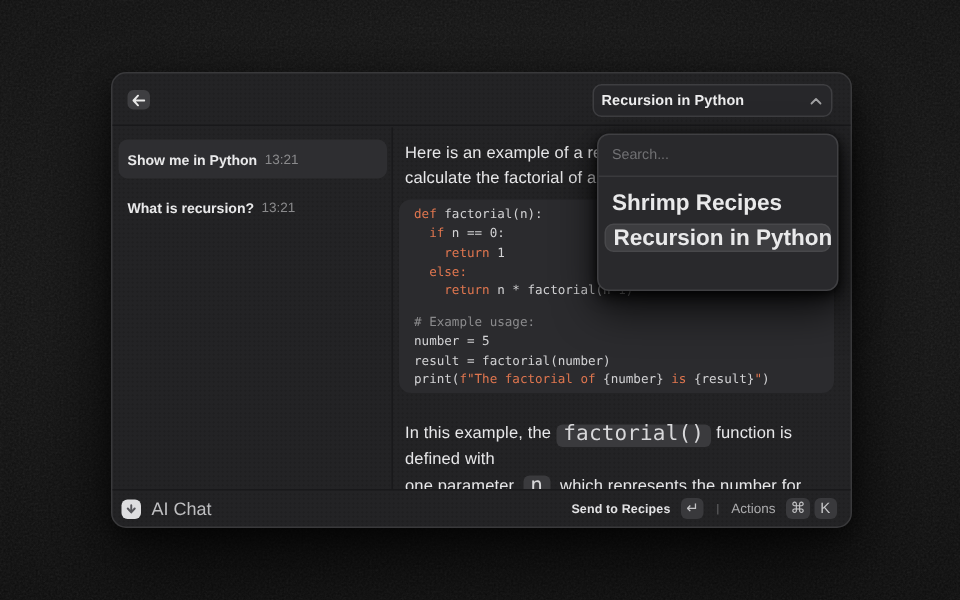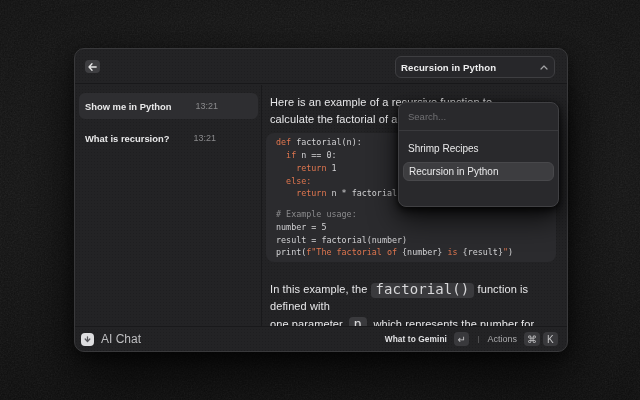--- a/index.html
+++ b/index.html
@@ -32,21 +32,21 @@
   .chat-select { position:absolute; right:12px; top:7px; width:160px; height:22px;
     background:#27272a; border:1px solid #3e3e41; border-radius:6px;
     display:flex; align-items:center; padding:0 6px 0 5px; }
   .chat-select .label { font-size:9.6px; font-weight:700; color:#ededee; letter-spacing:0.1px; flex:1;
     white-space:nowrap; overflow:hidden; }
   .chat-select svg { display:block; }
   
   .main { position:absolute; top:36px; bottom:25px; left:0; right:0; display:flex; }
   .sidebar { width:187px; border-right:1px solid #19191b; padding:8px 3px 8px 4px; }
   .chat-item { height:26px; margin-bottom:6px; border-radius:6px; display:flex; align-items:center; padding:0 6px;
-    white-space:nowrap; overflow:hidden;gap:19px; }
+    white-space:nowrap; overflow:hidden; }
   .chat-item.selected { background:#2e2e31; }
   .chat-item .t { font-size:9.4px; font-weight:700; color:#e9e9ea; }
   .chat-item .time { font-size:9px; color:#8a8a8c; margin-left:5px; }
   .content { flex:1; padding:9px 12px 0 8px; overflow:hidden; }
   .para { font-size:11px; line-height:17.2px; color:#e7e7e9; letter-spacing:0.1px; }
   .para .chip { display:inline-block; font-family:"DejaVu Sans Mono", monospace; font-size:14px;
     color:#d8d8da; background:#3a3a3d; border-radius:4px; padding:1.5px 5px 2.5px; line-height:11px;
     vertical-align:-1px; }
   
   .codeblock { margin:5px -1px 19px -4px; background:#2b2b2e; border-radius:8px; padding:3px 10px;
@@ -64,30 +64,30 @@
   .footer .ext-name { font-size:12px; color:#bebec0; }
   .footer .spacer { flex:1; }
   .footer .primary { font-size:8.3px; font-weight:700; color:#e2e2e4; margin-right:7px; letter-spacing:0.1px; }
   .keycap { min-width:15.5px; height:14px; padding:0 3px; background:#39393c; border-radius:4px;
     display:flex; align-items:center; justify-content:center;
     font-size:10px; color:#c4c4c6; }
   .footer .vdiv { width:1px; height:7px; background:#515153; margin:0 8.5px; }
   .footer .actions { font-size:9px; color:#ababad; margin-right:7px; }
   .kk { display:flex; gap:2.5px; }
   
-  .dropdown { position:absolute; left:323px; top:53px; width:161px; height:105px;
+  .dropdown { position:absolute; left:323px; top:40px; width:161px; height:105px;
     background:#29292c; border:1px solid #404043; border-radius:8px;
     box-shadow:0 12px 28px rgba(0,0,0,0.72), 0 4px 10px rgba(0,0,0,0.65), 0 1px 4px rgba(0,0,0,0.5);
     z-index:5; padding:0 4px; }
   .dropdown .search { height:27px; display:flex; align-items:center; padding:0 5px;
     font-size:9.5px; color:#707073; }
   .dropdown .ddiv { height:1px; background:#3a3a3d; margin:0 -4px; }
   .dd-items { padding-top:8px; }
   .dd-item { height:19px; margin-bottom:4px; border-radius:6px; display:flex; align-items:center; padding:0 5px;
-    font-size:10px; font-weight:400; color:#e9e9ea; white-space:nowrap; }
+    font-size:15px; font-weight:700; color:#e9e9ea; white-space:nowrap; }
   .dd-item.selected { background:#3d3d40; border:1px solid #48484b; }
 </style>
 </head>
 <body>
 
 <svg class="noise" width="640" height="400">
   <filter id="nz">
       <feTurbulence type="fractalNoise" baseFrequency="0.7" numOctaves="3" stitchTiles="stitch"></feTurbulence>
       <feColorMatrix type="saturate" values="0"></feColorMatrix>
       <feComponentTransfer>
@@ -134,21 +134,21 @@
   </div>
 
   <div class="footer">
     <div class="ext-icon">
       <svg width="7" height="7" viewBox="0 0 7 7">
           <path d="M3.5 0.8 V4.6 M1.2 3 L3.5 5.6 L5.8 3" stroke="#55555a" stroke-width="1.3" fill="none" stroke-linecap="round" stroke-linejoin="round"></path>
         </svg>
     </div>
     <span class="ext-name">AI Chat</span>
     <span class="spacer"></span>
-    <span class="primary">What to Gemini</span>
+    <span class="primary">Send to Recipes</span>
     <span class="keycap">↵</span>
     <span class="vdiv"></span>
     <span class="actions">Actions</span>
     <span class="kk">
       <span class="keycap">⌘</span>
       <span class="keycap">K</span>
     </span>
   </div>
 
   <div class="dropdown">

